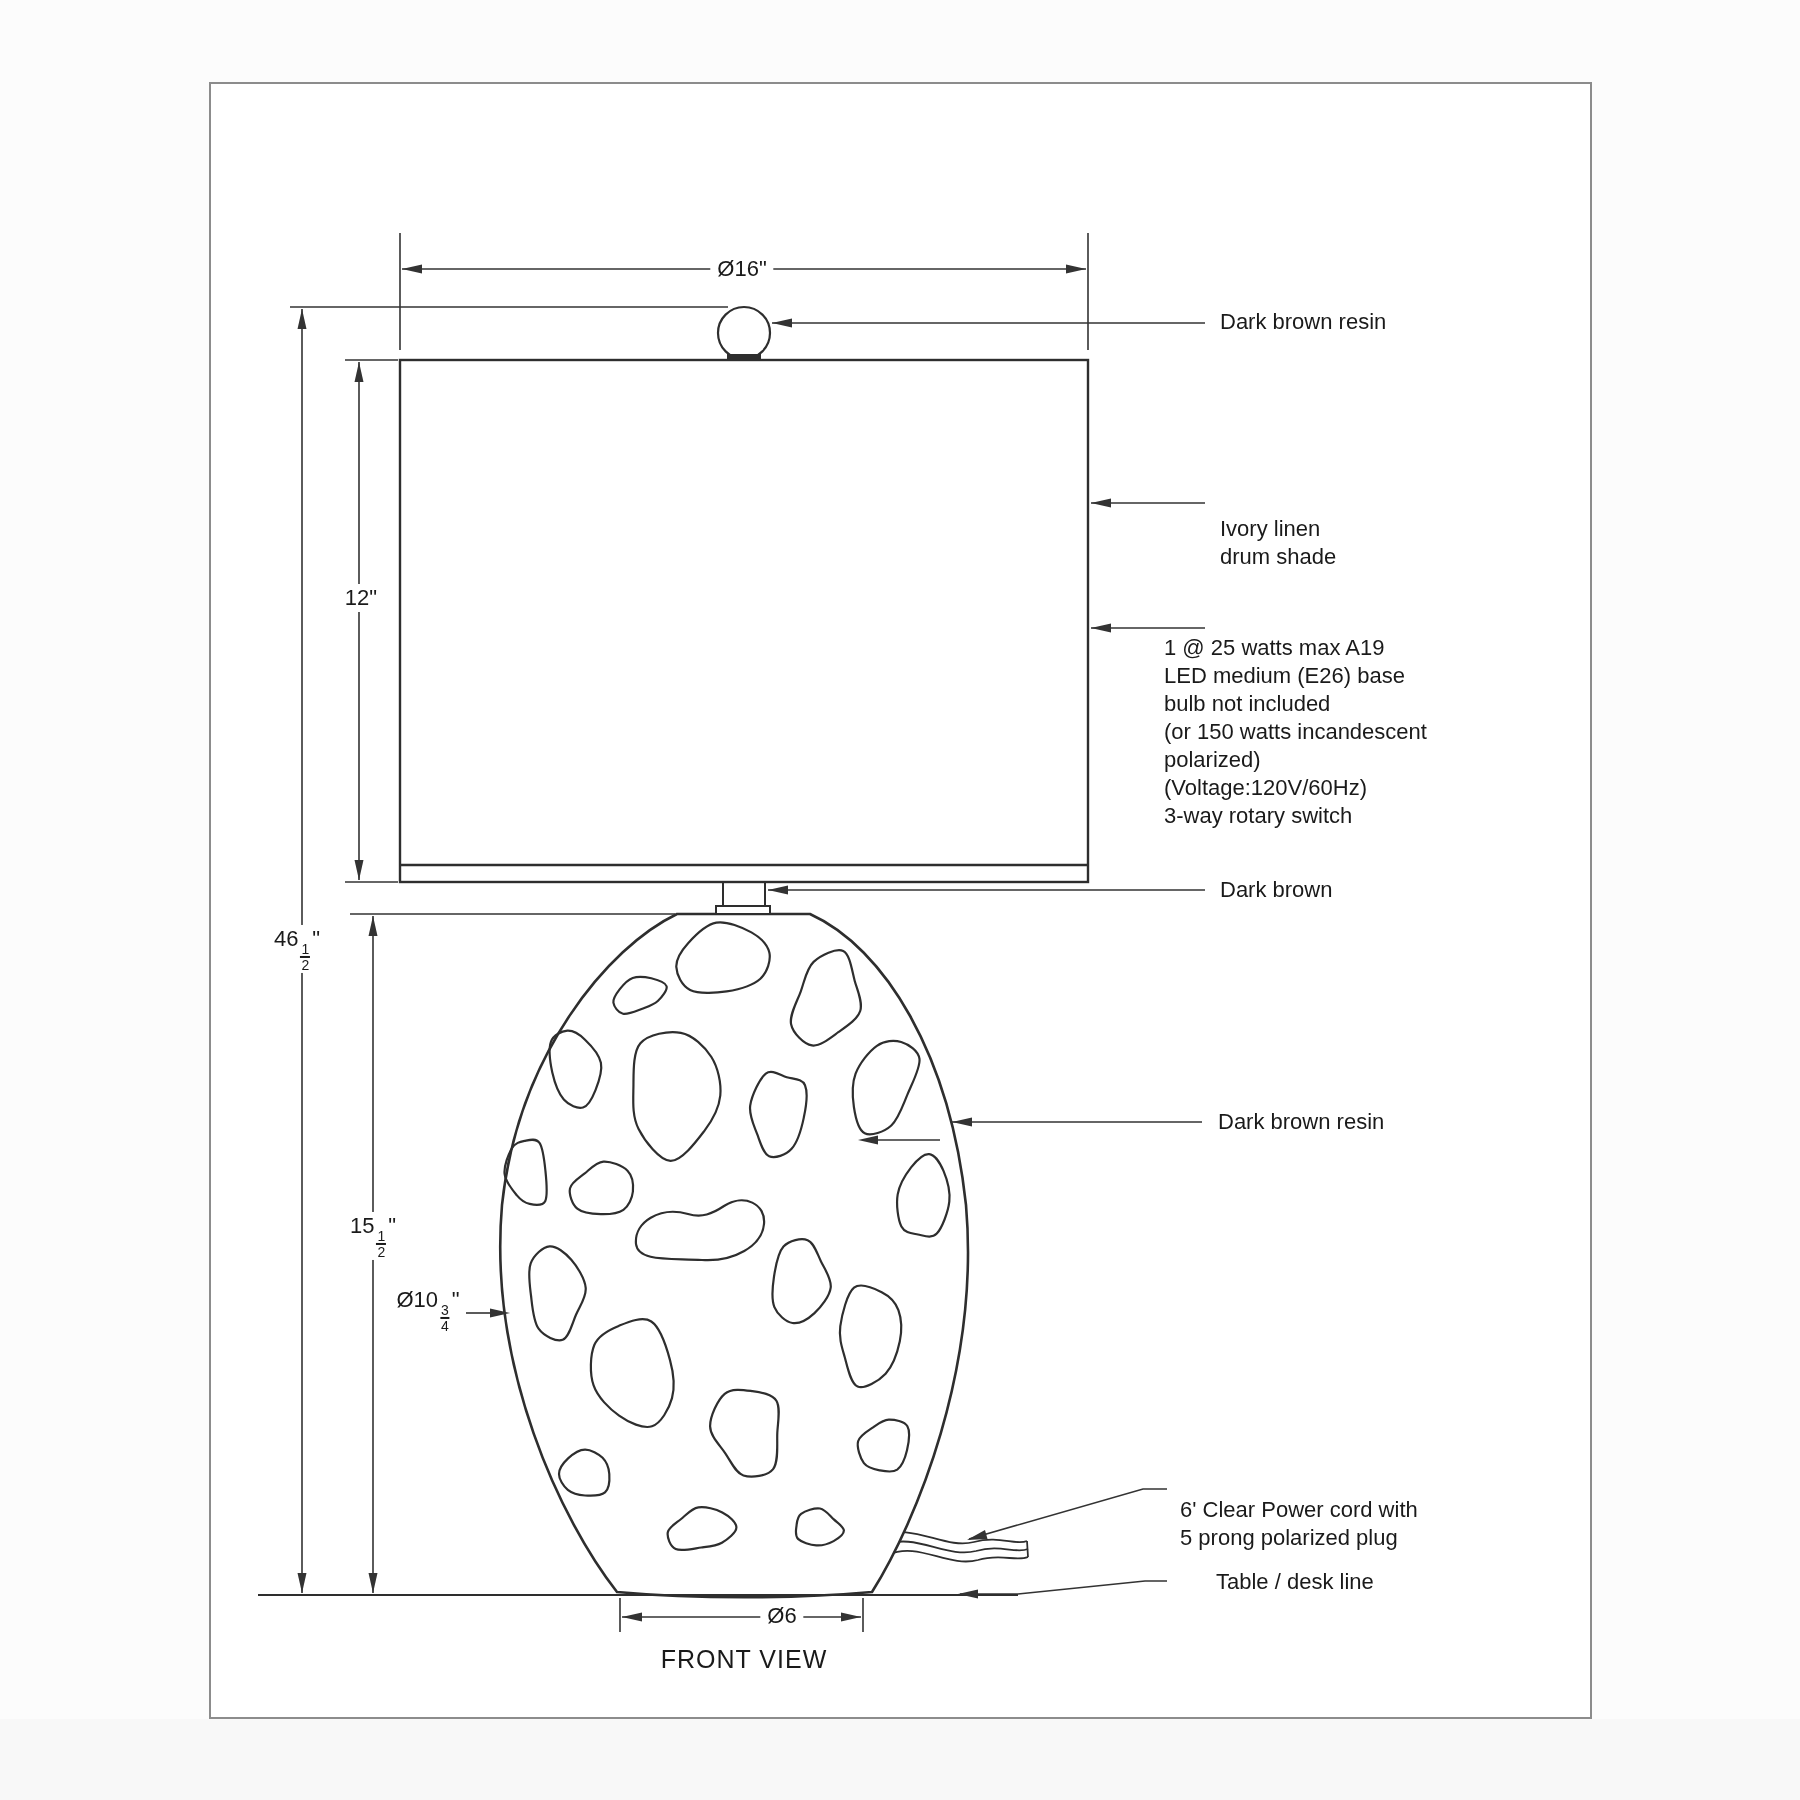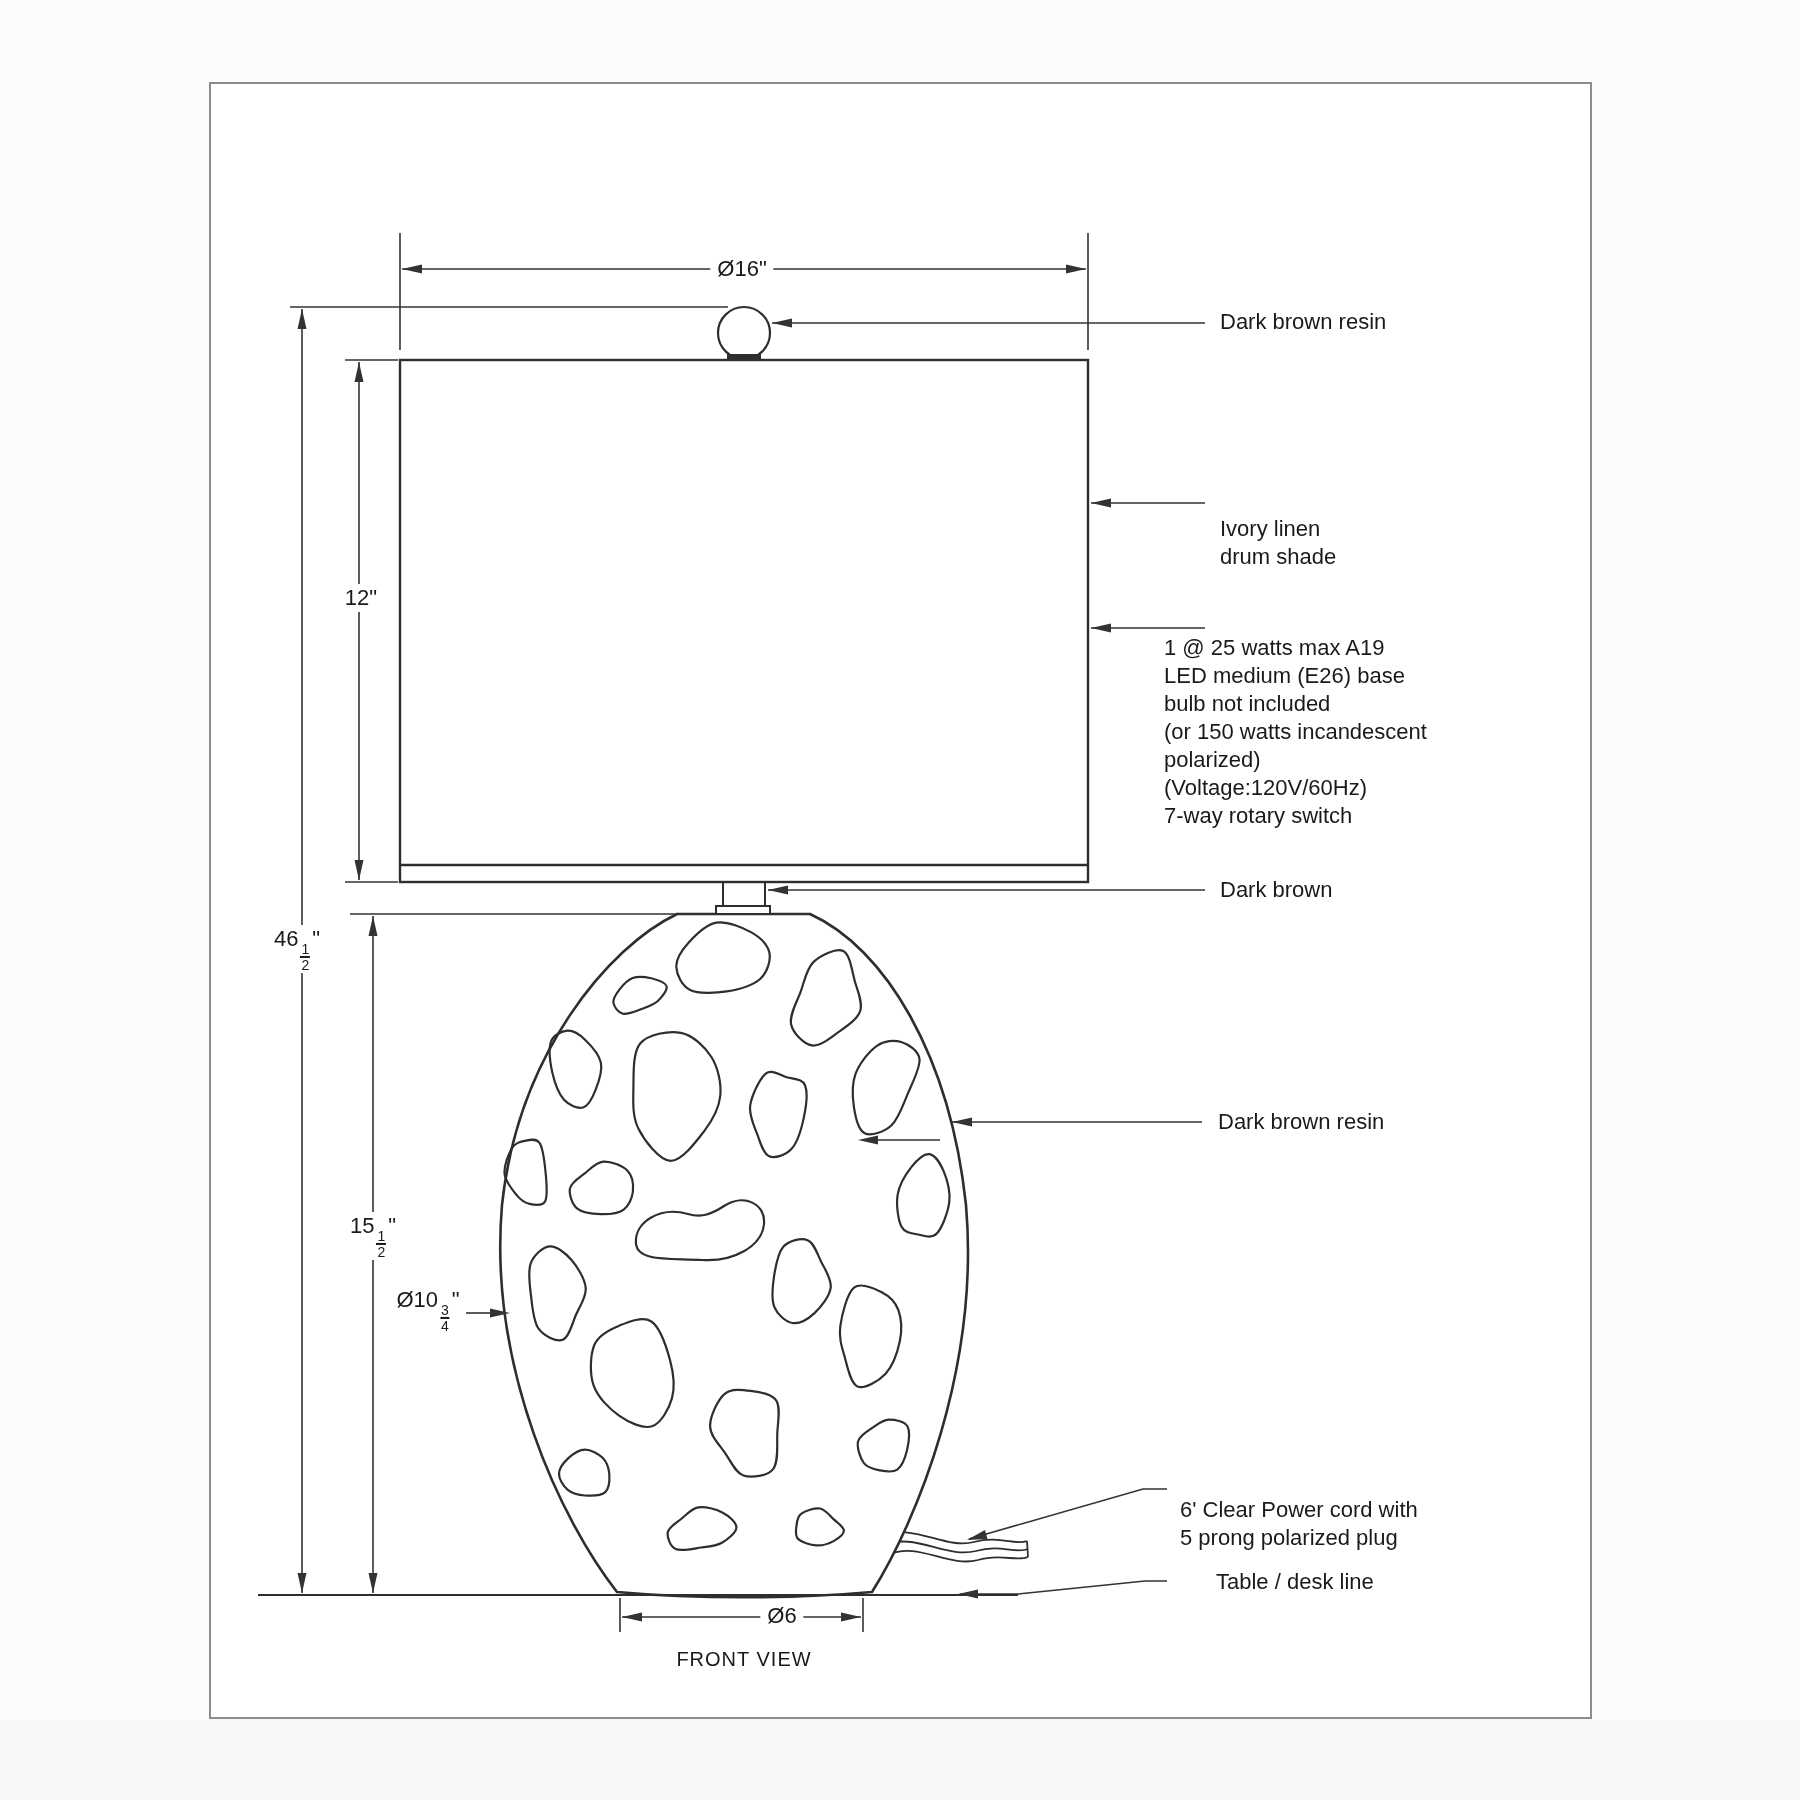--- a/index.html
+++ b/index.html
@@ -7,21 +7,21 @@
        font-family:"Liberation Sans", sans-serif;color:#1a1a1a;overflow:hidden;}
   #frame{position:absolute;left:209px;top:82px;width:1379px;height:1633px;
          border:2px solid #8c8c8c;background:#ffffff;z-index:0;}
   #bottom-strip{position:absolute;left:0;top:1719px;width:1800px;height:81px;background:#f8f8f8;z-index:0;}
   svg.draw{position:absolute;left:0;top:0;z-index:1;}
   .lbl{position:absolute;font-size:22px;line-height:28px;white-space:nowrap;
        transform:translateY(-50%);z-index:2;}
   .lbl.block{transform:none;margin-top:20px;}
   .lbl.center{transform:translate(-50%,-50%);}
   .lbl.bg{background:#ffffff;padding:0 7px;}
-  .title{font-size:20px;letter-spacing:1px;}
+  .title{font-size:25px;letter-spacing:1px;}
   .frac{display:inline-flex;flex-direction:column;align-items:center;
         font-size:14px;line-height:1.05;vertical-align:-0.55em;margin:0 2px;}
   .frac .n{border-bottom:2px solid #1a1a1a;padding:0 1px;}
 </style>
 </head>
 <body>
 
 <div id="frame"></div>
 <div id="bottom-strip"></div>
 
@@ -141,21 +141,21 @@
   <div>drum shade</div>
 </div>
 
 <div class="lbl block" style="left:1164px;top:614px">
   <div>1 @ 25 watts max A19</div>
   <div>LED medium (E26) base</div>
   <div>bulb not included</div>
   <div>(or 150 watts incandescent</div>
   <div>polarized)</div>
   <div>(Voltage:120V/60Hz)</div>
-  <div>7-way rotary switch</div>
+  <div>3-way rotary switch</div>
 </div>
 
 <div class="lbl" style="left:1220px;top:890px">Dark brown</div>
 
 <div class="lbl" style="left:1218px;top:1122px">Dark brown resin</div>
 
 <div class="lbl block" style="left:1180px;top:1476px">
   <div>6' Clear Power cord with</div>
   <div>5 prong polarized plug</div>
 </div>

